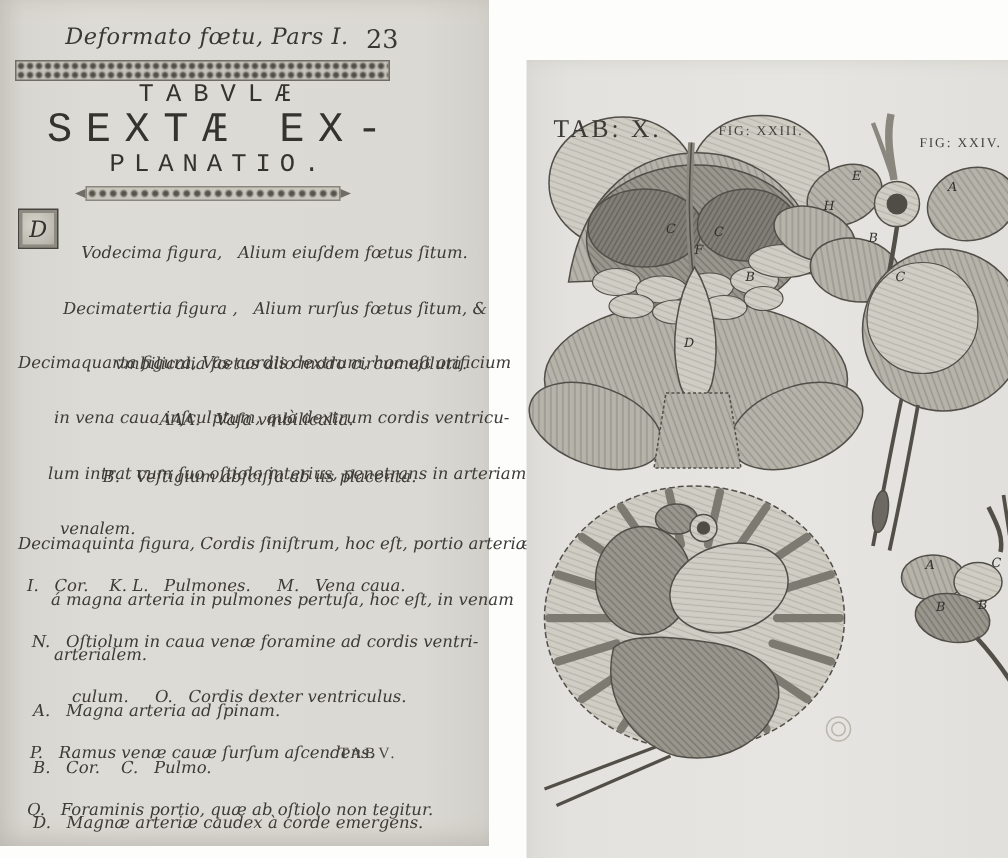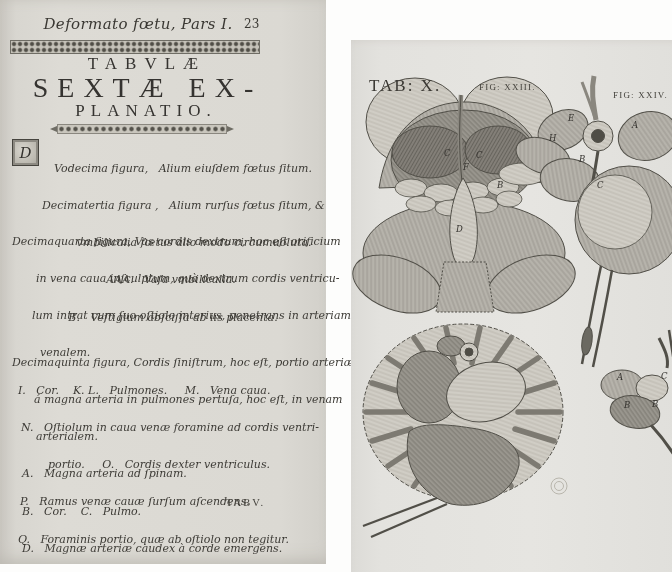--- a/index.html
+++ b/index.html
@@ -12,36 +12,36 @@
     background:linear-gradient(90deg,#c9c6c0 0,#d8d6d0 16px,#dddbd5 60px,#dbd9d3 280px,#d2d0ca 326px);
     box-shadow:inset 0 -14px 18px -12px #b9b6ae, inset 0 10px 14px -12px #c2bfb7;}
   #right-page{left:351px;width:335px;
     background:linear-gradient(90deg,#dcdbd7 0,#e3e2de 30px,#e6e5e1 180px,#e0dfdb 335px);
     box-shadow:inset 0 -12px 16px -12px #c5c3bc, inset 0 8px 12px -10px #ccc9c2;margin-top:40px;}
 
   
   .ink{color:#3a3833;}
   #running-header{position:absolute;left:0;top:15px;width:276px;text-align:center;
     font-style:italic;font-size:15px;letter-spacing:.4px;}
-  #page-number{position:absolute;left:244px;top:17px;font-size:12px;text-align:right;}
+  #page-number{position:absolute;left:244px;top:17px;font-size:17px;text-align:right;}
 
   .band-large{position:absolute;left:10px;top:40px;width:248px;height:12px;
     border:1px solid #6f6d65;
     background-image:radial-gradient(circle at 3px 3px,#504e47 1.3px,#8b887f 2px,#bcb9b0 2.7px,transparent 3.1px);
     background-size:6px 6px;background-color:#c6c3ba;}
   .band-small{position:absolute;left:57px;top:124px;width:168px;height:8px;
     background-image:radial-gradient(circle at 3.5px 4px,#55534c 1.4px,#918e86 2.2px,transparent 2.9px);
     background-size:7px 8px;background-color:#c9c6bd;border:1px solid #8a877f;}
   .band-small::before,.band-small::after{content:"";position:absolute;top:1px;width:0;height:0;
     border-top:3px solid transparent;border-bottom:3px solid transparent;}
   .band-small::before{left:-8px;border-right:7px solid #6f6d65;}
   .band-small::after{right:-8px;border-left:7px solid #6f6d65;}
 
   .title-line{position:absolute;left:0;width:286px;text-align:center;
-    font-family:Liberation Serif, serif;color:#353330;}
+    font-family:Liberation Mono, monospace;color:#353330;}
   #title-1{top:54px;font-size:17px;letter-spacing:8px;text-indent:8px;}
   #title-2{top:72px;font-size:28px;letter-spacing:9px;text-indent:9px;text-align:center;}
   #title-3{top:101px;font-size:17px;letter-spacing:6px;text-indent:6px;}
 
   .para{position:absolute;left:12px;width:312px;font-style:italic;font-size:11px;
     line-height:12.4px;white-space:pre;color:#3d3b36;}
   #para-1{top:138px;text-align:center;}
   #para-2{top:211px;}
   #para-3{top:332px;}
   .pl30{padding-left:30px;} .pl52{padding-left:52px;} .pl6{padding-left:6px;}
@@ -98,21 +98,21 @@
       <div class="pl10">B.   Veſtigium abſciſſa ab iis placenta.</div>
     </div>
 
     <div id="para-2" class="para">
       <div class="pl0">Decimaquarta figura, Vas cordis dextrum, hoc eſt orificium</div>
       <div class="pl24">in vena caua inſculptum, quà dextrum cordis ventricu-</div>
       <div class="pl20">lum intrat cum ſuo oſtiolo interius, penetrans in arteriam</div>
       <div class="pl28">venalem.</div>
       <div class="pl6">I.   Cor.    K. L.   Pulmones.     M.   Vena caua.</div>
       <div class="pl4">N.   Oſtiolum in caua venæ foramine ad cordis ventri-</div>
-      <div class="pl36">portio.     O.   Cordis dexter ventriculus.</div>
+      <div class="pl36">culum.     O.   Cordis dexter ventriculus.</div>
       <div class="pl8">P.   Ramus venæ cauæ ſurſum aſcendens.</div>
       <div class="pl6">Q.   Foraminis portio, quæ ab oſtiolo non tegitur.</div>
     </div>
 
     <div id="para-3" class="para">
       <div class="pl0">Decimaquinta figura, Cordis ſiniſtrum, hoc eſt, portio arteriæ</div>
       <div class="pl22">á magna arteria in pulmones pertuſa, hoc eſt, in venam</div>
       <div class="pl24">arterialem.</div>
       <div class="pl10">A.   Magna arteria ad ſpinam.</div>
       <div class="pl10">B.   Cor.    C.   Pulmo.</div>

